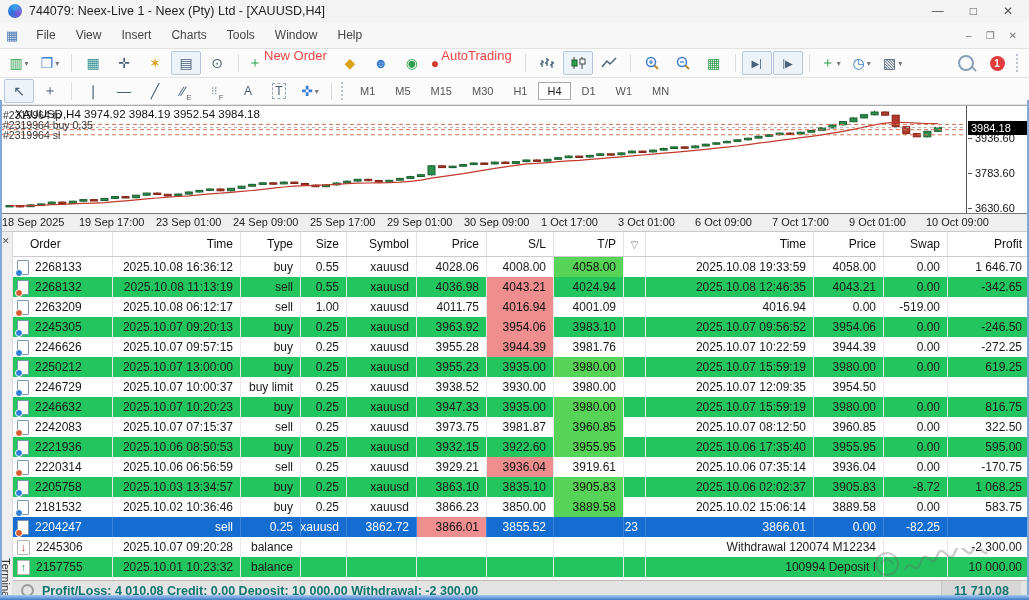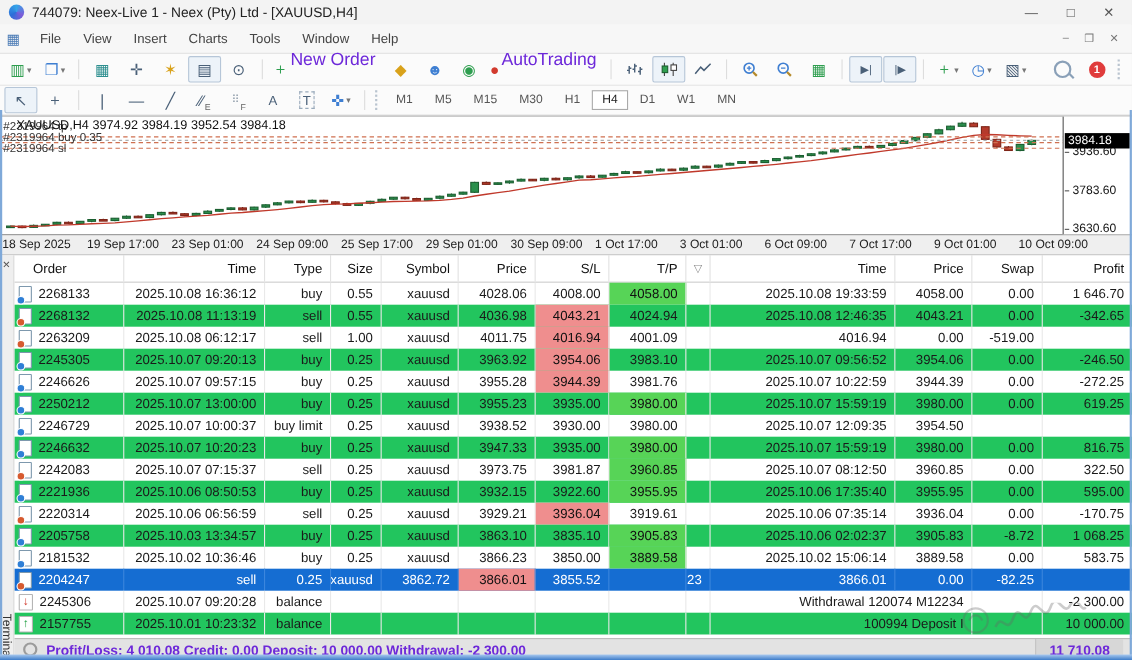--- a/index.html
+++ b/index.html
@@ -17,21 +17,21 @@
   .menu-appico{color:#4a7ab5;font-size:13px;margin-right:8px;}
   .menu-item{padding:3px 10px;color:#444;}
   .menu-right{margin-left:auto;display:flex;gap:14px;color:#777;font-size:10px;padding-right:6px;}
   
   .tbar{height:28px;flex:0 0 28px;background:#fbfbfb;border-bottom:1px solid #e3e3e3;display:flex;align-items:center;padding:0 4px;gap:1px;}
   .tbar2{height:26px;flex:0 0 26px;}
   .tbtn{height:22px;min-width:24px;display:inline-flex;align-items:center;justify-content:center;border:1px solid transparent;border-radius:2px;color:#4a6078;font-size:14px;padding:0 2px;}
   .tbtn .sub{font-size:8px;color:#666;align-self:flex-end;margin-left:1px;}
   .tbtn.pressed{border-color:#b6c6d8;background:#edf3f9;}
   .tbtn .drop{font-size:8px;color:#777;margin-left:2px;}
-  .tlabel{font-size:16px;color:#6d28d9;margin:0 4px 16px 2px;}
+  .tlabel{font-size:13px;color:#ef4444;margin:0 4px 16px 2px;}
   .sep{width:1px;height:18px;background:#ddd;margin:0 5px;flex:0 0 1px;}
   .grip{width:4px;height:18px;border-left:2px dotted #b9c4cf;margin:0 3px;}
   .c-green{color:#2e9e4f;} .c-red{color:#d23b2e;} .c-gold{color:#d9a21b;} .c-blue{color:#3f7fd2;} .c-teal{color:#2d8f8f;}
   .badge{width:15px;height:15px;border-radius:50%;background:#e03c3c;color:#fff;font-size:10px;font-weight:bold;display:flex;align-items:center;justify-content:center;}
   .mag{width:12px;height:12px;border:2px solid #8aa0b8;border-radius:50%;position:relative;}
   .mag:after{content:"";position:absolute;width:6px;height:2px;background:#8aa0b8;transform:rotate(45deg);right:-5px;bottom:-1px;}
   .tf{padding:2px 8px;color:#555;font-size:11px;border:1px solid transparent;}
   .tf.active{border-color:#aaa;background:#fff;color:#222;}
   
   .chartwrap{height:107px;flex:0 0 107px;display:flex;background:#fff;border-top:1px solid #aaa;border-bottom:1px solid #777;position:relative;}
@@ -68,21 +68,21 @@
   .cell.hl-red{background:#ef8e8e;color:#111;}
   .cell.hl-green{background:#57d457;color:#111;}
   .doc{width:10px;height:13px;background:#fff;border:1px solid #7d98ad;border-radius:1px;position:relative;flex:0 0 10px;}
   .doc:after{content:"";position:absolute;left:-3px;bottom:-3px;width:6px;height:6px;border-radius:50%;background:var(--dot,#2f7fd6);border:1px solid #fff;}
   .doc.buy{--dot:#2f7fd6;} .doc.sell{--dot:#d65a2f;}
   .bal{width:11px;height:13px;display:flex;align-items:center;justify-content:center;font-size:11px;font-weight:bold;flex:0 0 11px;border:1px solid #b5b5b5;background:#fff;border-radius:1px;}
   .bal.up{color:#1d9e3f;} .bal.down{color:#d23b2e;}
   .tfill{flex:1;background:#fff;}
   
   .statusrow{height:20px;flex:0 0 20px;display:flex;}
-  .statusbar{flex:1;background:#e3e3e3;border-top:1px solid #bdbdbd;display:flex;align-items:center;gap:8px;padding:0 8px;font-weight:bold;font-size:12.5px;color:#6d28d9;}
+  .statusbar{flex:1;background:#e3e3e3;border-top:1px solid #bdbdbd;display:flex;align-items:center;gap:8px;padding:0 8px;font-weight:bold;font-size:12.5px;color:#0f766e;}
   .sb-ico{width:9px;height:9px;border:2px solid #9b9b9b;border-radius:50%;flex:0 0 9px;}
   .sb-balance{margin-left:auto;background:#d7d7d7;border-left:1px solid #c2c2c2;align-self:stretch;display:flex;align-items:center;padding:0 12px;}
   .bluebar{position:absolute;left:0;right:0;bottom:0;height:5px;background:linear-gradient(#a9c9ef,#3d7cc9);z-index:9;}
   .edgeL,.edgeR{position:absolute;top:100px;bottom:0;width:2px;background:#7fa9d9;z-index:8;}
   .edgeL{left:0;} .edgeR{right:0;}
   .watermark{position:absolute;right:20px;top:548px;width:140px;height:32px;opacity:.33;z-index:7;pointer-events:none;}
 </style>
 </head>
 <body>
 

